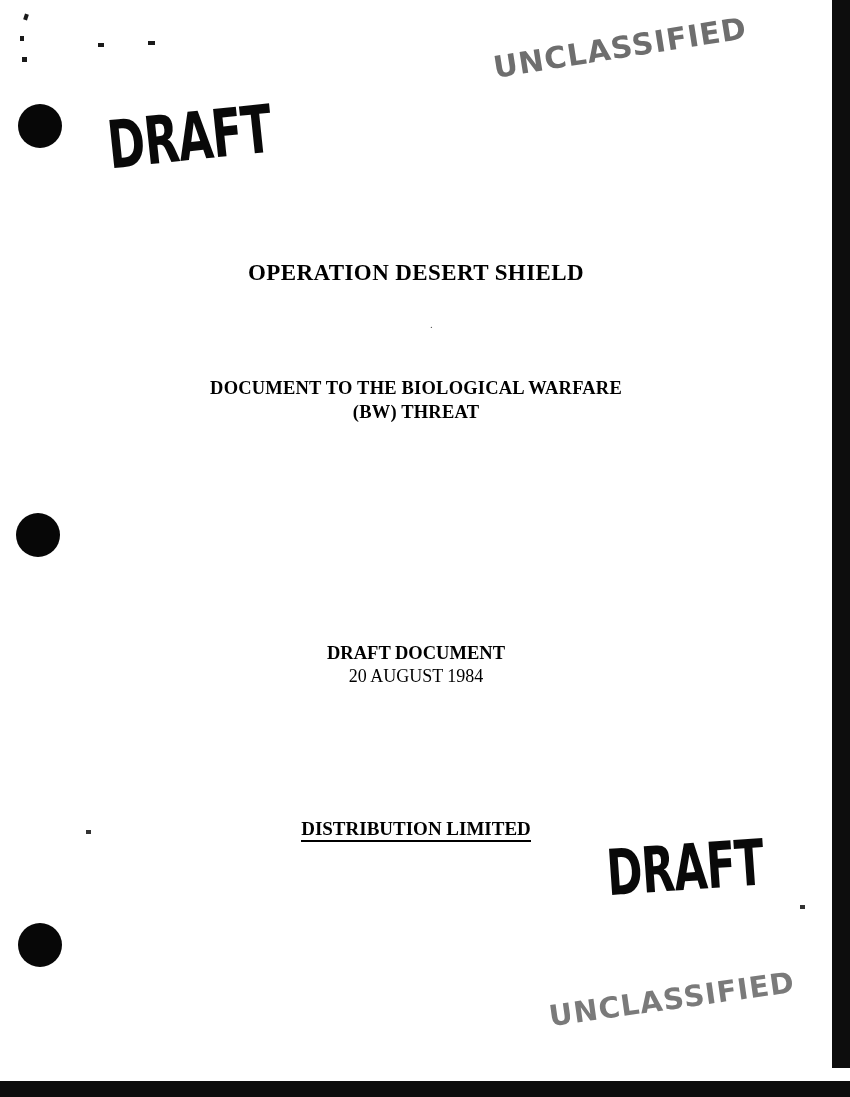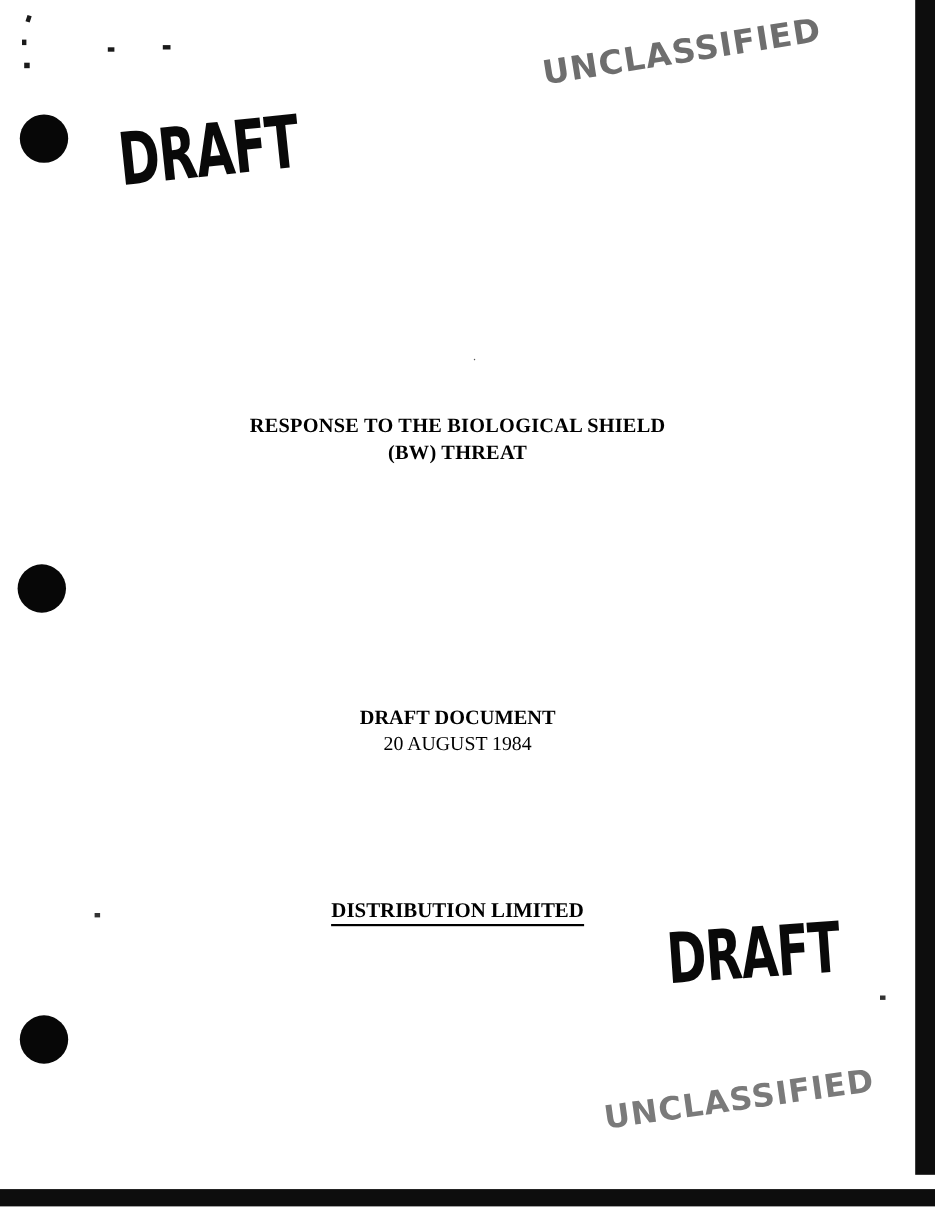--- a/index.html
+++ b/index.html
@@ -182,24 +182,25 @@
   <div class="speck speck-d"></div>
   <div class="speck speck-e"></div>
   <div class="speck speck-f"></div>
   <div class="speck speck-g"></div>
 
   <div class="stamp stamp-unclassified-top">UNCLASSIFIED</div>
 
   <div class="stamp-draft stamp-draft-top">DRAFT</div>
 
   <div class="body-block">
+    <div class="line title-main">OPERATION DESERT SHIELD</div>
 
     <div class="tiny-mark">.</div>
 
-    <div class="line subtitle-1">RESPONSE TO THE BIOLOGICAL SHIELD</div>
+    <div class="line subtitle-1">DOCUMENT TO THE BIOLOGICAL WARFARE</div>
 
     <div class="line doc-type">DRAFT DOCUMENT</div>
 
     <div class="line subtitle-2">(BW) THREAT</div>
 
     <div class="line doc-date">20 AUGUST 1984</div>
 
     <div class="line distribution">
       <span>DISTRIBUTION LIMITED</span>
     </div>

